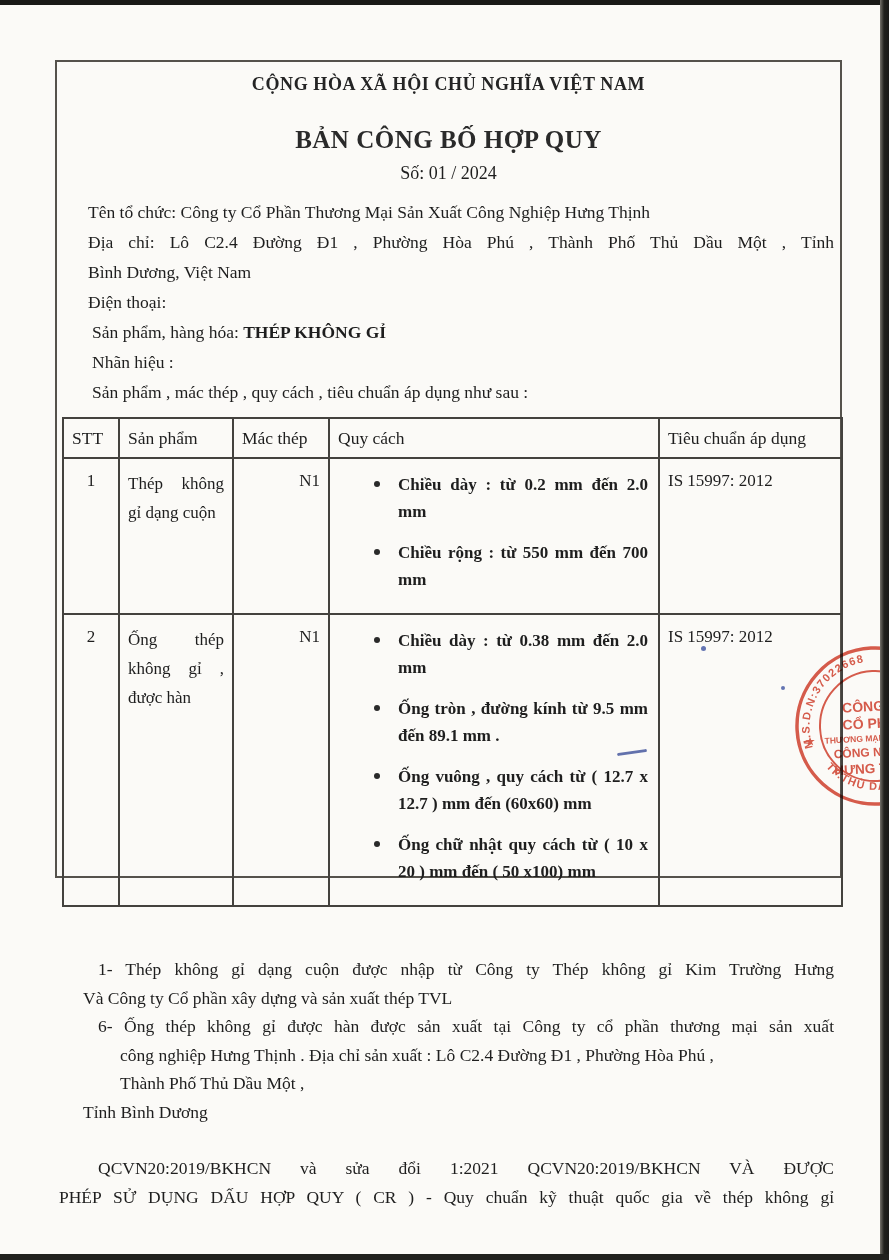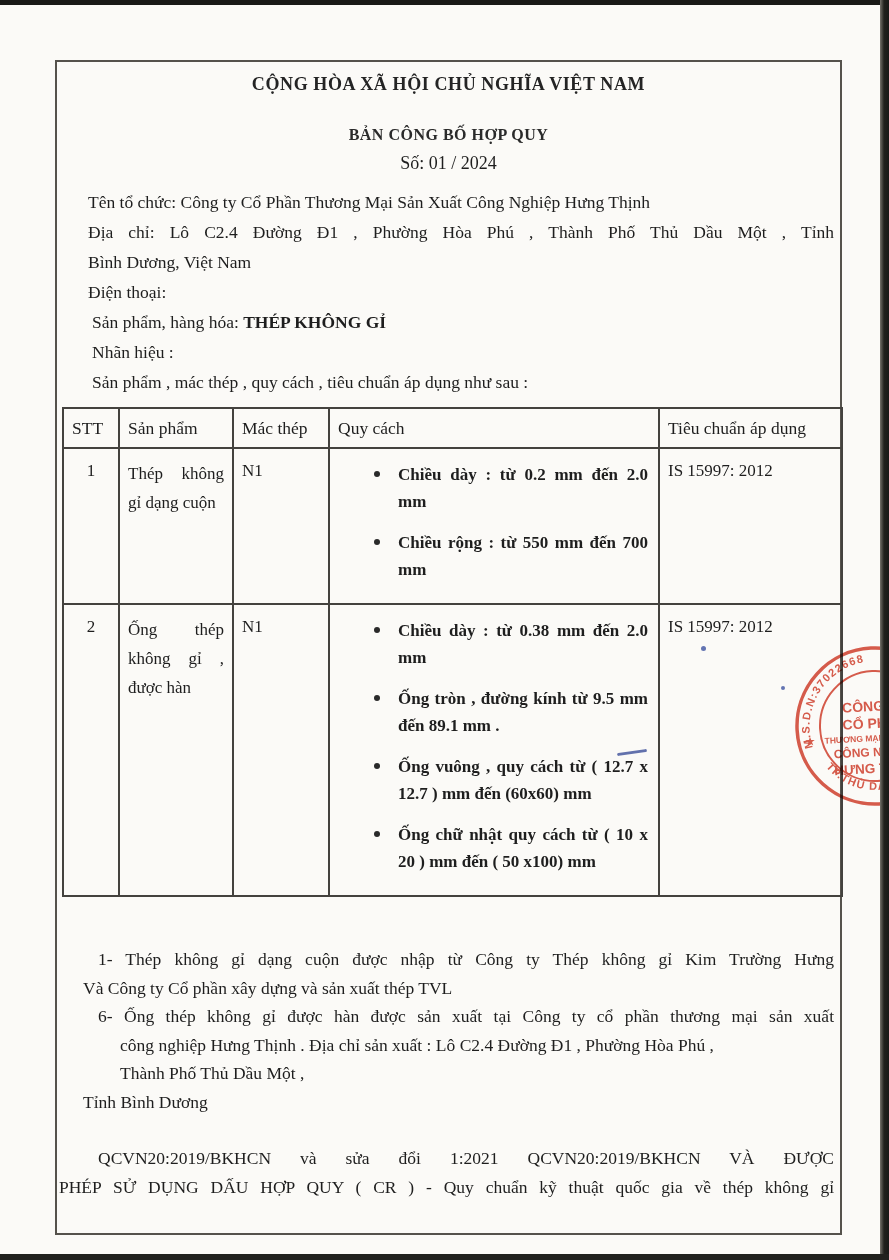--- a/index.html
+++ b/index.html
@@ -11,51 +11,51 @@
   }
   
   .strip{position:absolute;}
   .strip-top{left:0;top:0;width:889px;height:5px;background:#191917;z-index:60;}
   .strip-right{top:0;right:0;width:9px;height:1260px;z-index:60;
     background:linear-gradient(to right,#75726b,#21211d 45%,#191917);}
   .strip-bottom{left:0;bottom:0;width:889px;height:6px;background:#21211e;z-index:61;}
 
   
   .frame{
-    position:absolute;left:55px;top:60px;width:787px;height:1175px;
+    position:absolute;left:55px;top:60px;width:787px;height:818px;
     border:2px solid #55524c;box-sizing:border-box;background:transparent;
   }
 
   .center{text-align:center;}
   .nat-header{margin-top:12px;font-size:18px;font-weight:bold;letter-spacing:.6px;color:#242424;}
   .motto{margin-top:4px;font-size:19px;font-weight:bold;color:#242424;}
   .motto-u{border-bottom:2.5px solid #2a2a2a;padding:0 10px 2px 14px;}
   .motto-t{margin-left:6px;}
-  .doc-title{margin-top:31px;font-size:16px;font-weight:bold;letter-spacing:.5px;color:#2a2a2a;}
+  .doc-title{margin-top:31px;font-size:25px;font-weight:bold;letter-spacing:.5px;color:#2a2a2a;}
   .doc-number{margin-top:9px;font-size:18px;}
 
   .para{margin:13px 6px 0 31px;font-size:17.5px;line-height:30px;}
   .pline{white-space:nowrap;}
   .pline.just{white-space:normal;text-align:justify;text-align-last:justify;}
   .pline.ind{margin-left:4px;}
   .bold{font-weight:bold;}
 
   table.spec-table{
     border-collapse:collapse;table-layout:fixed;
     margin:10px 0 0 5px;width:779px;
     font-size:17px;color:#1e1e1e;
   }
   .spec-table th,.spec-table td{
     border:2px solid #44423e;vertical-align:top;box-sizing:border-box;
     font-weight:normal;text-align:left;padding:6px 8px;
   }
   .spec-table th{height:40px;vertical-align:middle;font-size:17.5px;}
   .c-center{text-align:center;}
   td.cell-stt{text-align:center;padding-top:12px;}
-  td.cell-grade{text-align:left;padding-top:12px;}
+  td.cell-grade{text-align:right;padding-top:12px;}
   td.cell-product{text-align:justify;line-height:29px;padding-top:10px;}
   td.cell-standard{padding-top:12px;}
   tr.row-1 td{height:101px;}
   tr.row-2 td{height:232px;}
   .spec-item{position:relative;padding-left:60px;margin:6px 2px 14px 0;
     text-align:justify;line-height:27px;font-weight:bold;}
   .spec-item::before{
     content:"";position:absolute;left:36px;top:10px;width:6px;height:6px;
     border-radius:50%;background:#2a2a2a;
   }

